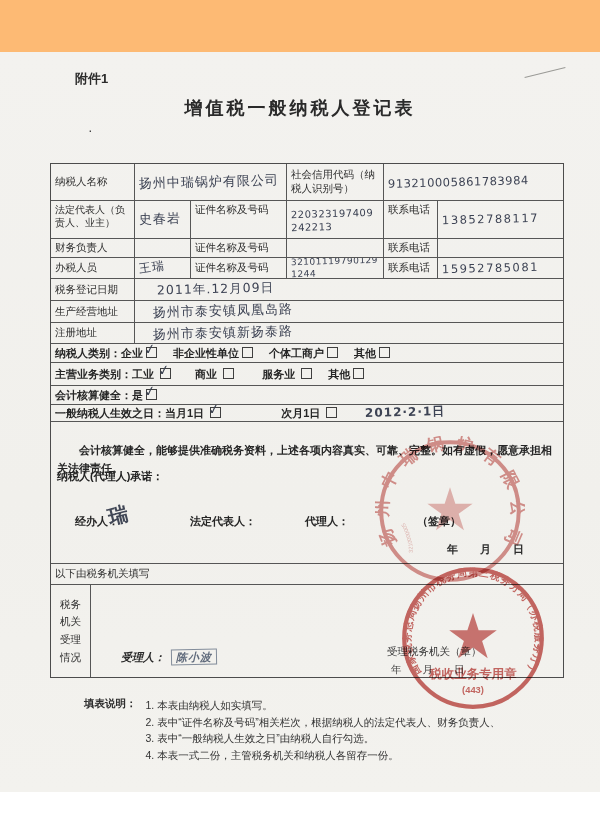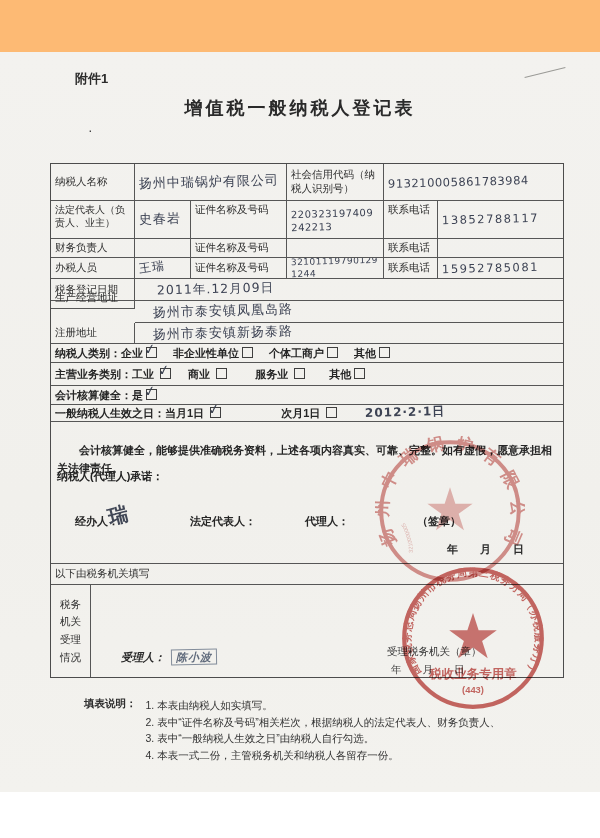--- a/index.html
+++ b/index.html
@@ -120,43 +120,43 @@
     <div class="cell vmid" style="left:333px;top:94px;width:54px;height:21px">联系电话</div>
     <div class="cell vmid noR" style="left:387px;top:94px;width:125px;height:21px">
       <span class="hw hw-phone">15952785081</span>
     </div>
 
     <div class="cell vmid" style="left:0;top:115px;width:84px;height:22px">税务登记日期</div>
     <div class="cell vmid noR" style="left:84px;top:115px;width:428px;height:22px">
       <span class="hw hw-line" style="margin-left:18px">2011年.12月09日</span>
     </div>
 
-    <div class="cell vmid" style="left:0;top:123px;width:84px;height:22px">生产经营地址</div>
+    <div class="cell vmid" style="left:0;top:137px;width:84px;height:22px">生产经营地址</div>
     <div class="cell vmid noR" style="left:84px;top:137px;width:428px;height:22px">
       <span class="hw hw-line" style="margin-left:14px;font-size:13px">扬州市泰安镇凤凰岛路</span>
     </div>
 
     <div class="cell vmid" style="left:0;top:159px;width:84px;height:21px">注册地址</div>
     <div class="cell vmid noR" style="left:84px;top:159px;width:428px;height:21px">
       <span class="hw hw-line" style="margin-left:14px;font-size:13px">扬州市泰安镇新扬泰路</span>
     </div>
 
     <div class="cell noR optrow" style="left:0;top:180px;width:512px;height:19px">
       <span>纳税人类别：</span>
       <span class="opt"><span>企业</span><span class="cbx"><span class="tick">✓</span></span></span>
       <span class="opt"><span>非企业性单位</span><span class="cbx"></span></span>
       <span class="opt"><span>个体工商户</span><span class="cbx"></span></span>
       <span class="opt"><span>其他</span><span class="cbx"></span></span>
     </div>
 
     <div class="cell noR optrow" style="left:0;top:199px;width:512px;height:23px">
       <span>主营业务类别：</span>
-      <span class="opt" style="margin-right:17px"><span>工业</span>&nbsp;<span class="cbx"><span class="tick">✓</span></span></span>
+      <span class="opt" style="margin-right:24px"><span>工业</span>&nbsp;<span class="cbx"><span class="tick">✓</span></span></span>
       <span class="opt" style="margin-right:28px"><span>商业</span>&nbsp;<span class="cbx"></span></span>
-      <span class="opt" style="margin-right:24px"><span>服务业</span>&nbsp;<span class="cbx"></span></span>
+      <span class="opt" style="margin-right:16px"><span>服务业</span>&nbsp;<span class="cbx"></span></span>
       <span class="opt"><span>其他</span><span class="cbx"></span></span>
     </div>
 
     <div class="cell noR optrow" style="left:0;top:222px;width:512px;height:19px">
       <span>会计核算健全：</span>
       <span class="opt"><span>是</span><span class="cbx"><span class="tick">✓</span></span></span>
     </div>
 
     <div class="cell noR optrow" style="left:0;top:241px;width:512px;height:17px">
       <span>一般纳税人生效之日：</span>

